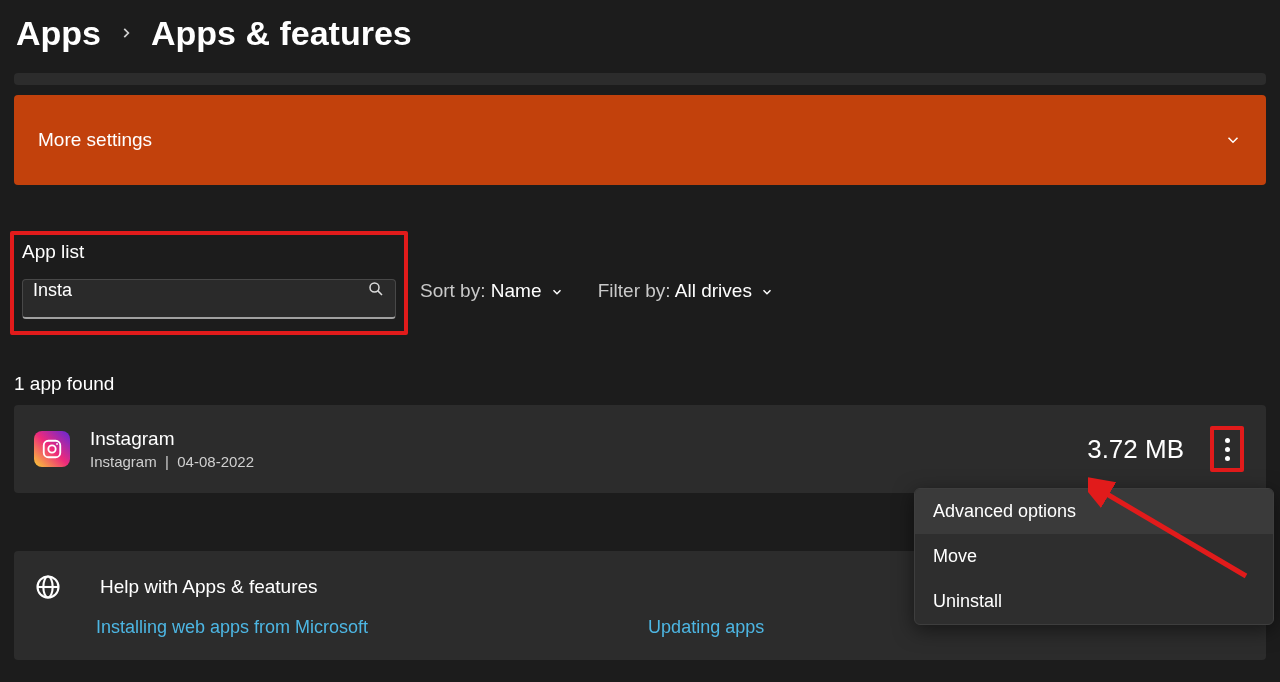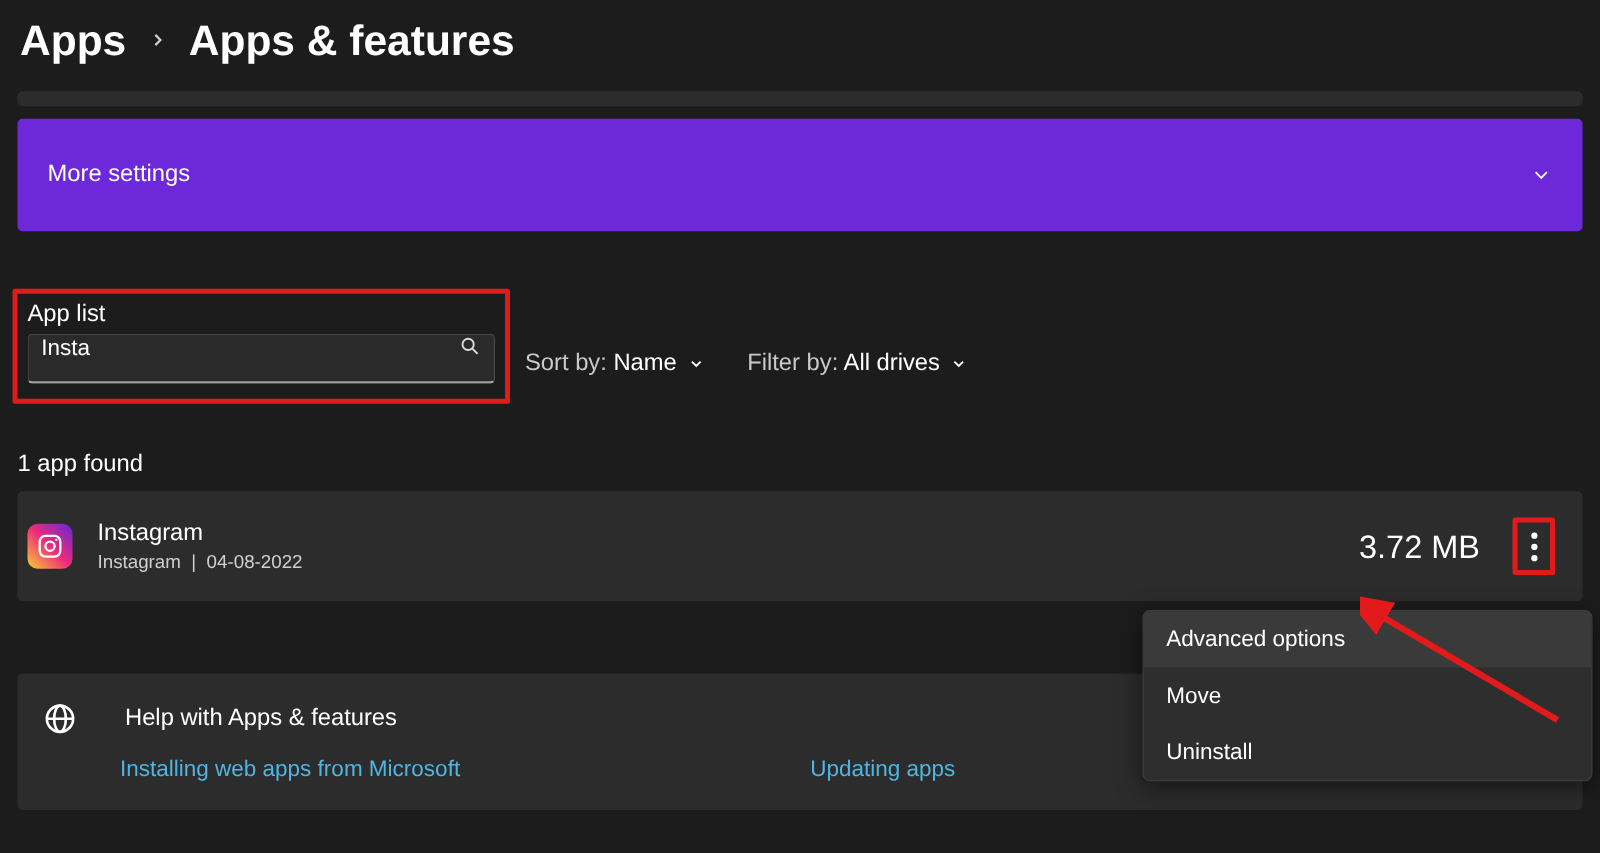--- a/index.html
+++ b/index.html
@@ -26,37 +26,37 @@
   .thin-bar {
     margin: 0 14px 10px 14px;
     height: 12px;
     background: #2c2c2c;
     border-radius: 4px;
   }
 
   .more-settings-card {
     margin: 0 14px 46px 14px;
     height: 90px;
-    background: #6d28d9;
+    background: #c2410c;
     border-radius: 4px;
     display: flex; align-items: center; justify-content: space-between;
     padding: 0 24px;
   }
   .more-settings-card .label { font-size: 19px; color: #fff; }
   .chevron-down { width: 18px; height: 18px; stroke: #fff; fill:none; }
 
   .app-list-box {
     position: relative;
     margin-left: 10px;
     width: 398px;
     border: 4px solid #e11b1b;
     border-radius: 2px;
     padding: 6px 8px 12px 8px;
   }
-  .app-list-label { font-size: 19px; color: #fff; margin-bottom: 4px; }
+  .app-list-label { font-size: 19px; color: #fff; margin-bottom: 16px; }
   .search-wrap {
     position: relative;
     width: 374px; height: 40px;
     background: #2a2a2a;
     border: 1px solid #484848;
     border-bottom: 2px solid #a0a0a0;
     border-radius: 4px;
     display: flex; align-items: flex-start;
     padding: 0 10px;
   }
@@ -82,21 +82,21 @@
     margin: 38px 0 10px 14px;
     font-size: 19px; color: #fff;
   }
 
   .app-row {
     margin: 0 14px;
     height: 88px;
     background: #2c2c2c;
     border-radius: 4px;
     display: flex; align-items: center;
-    padding: 0 22px 0 8px;
+    padding: 0 22px 0 20px;
     position: relative;
   }
   .app-icon {
     width: 36px; height: 36px; border-radius: 8px;
     background: linear-gradient(45deg,#f9ce34 0%,#ee2a7b 50%,#6228d7 100%);
     display:flex; align-items:center; justify-content:center;
     margin-right: 20px;
   }
   .insta-svg { width:22px; height:22px; }
   .app-text .name { font-size: 19px; color:#fff; }

